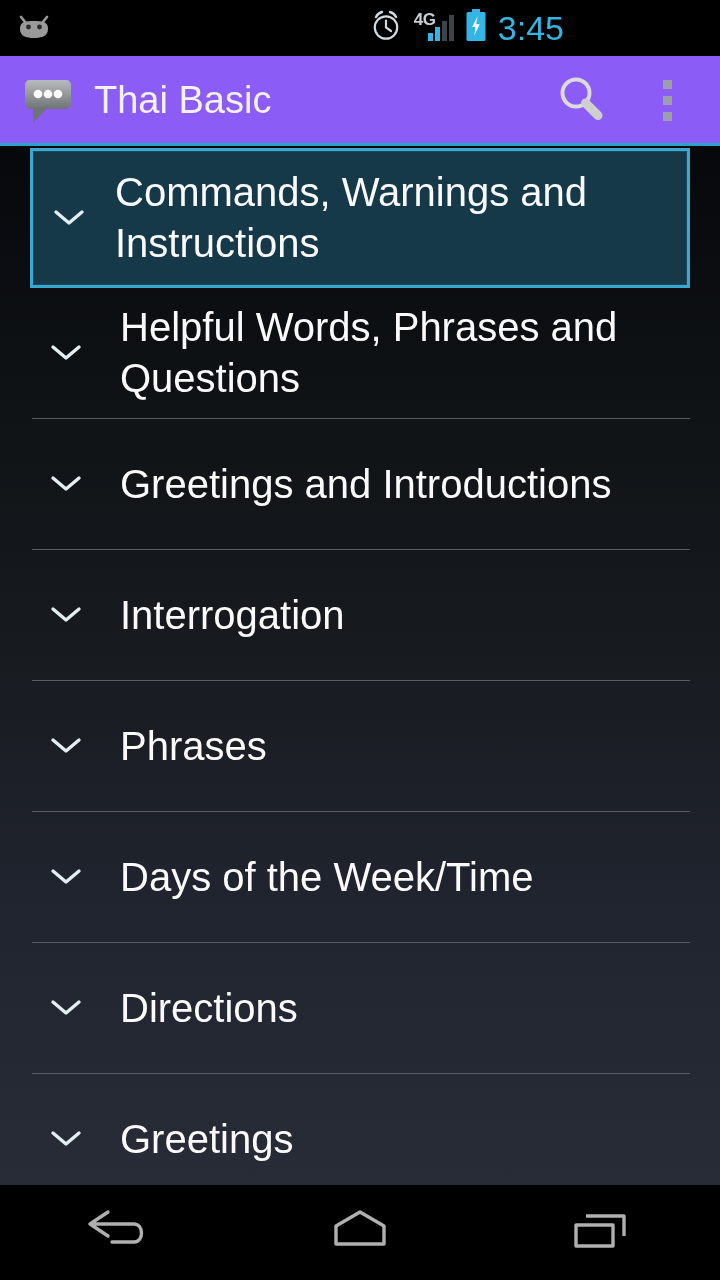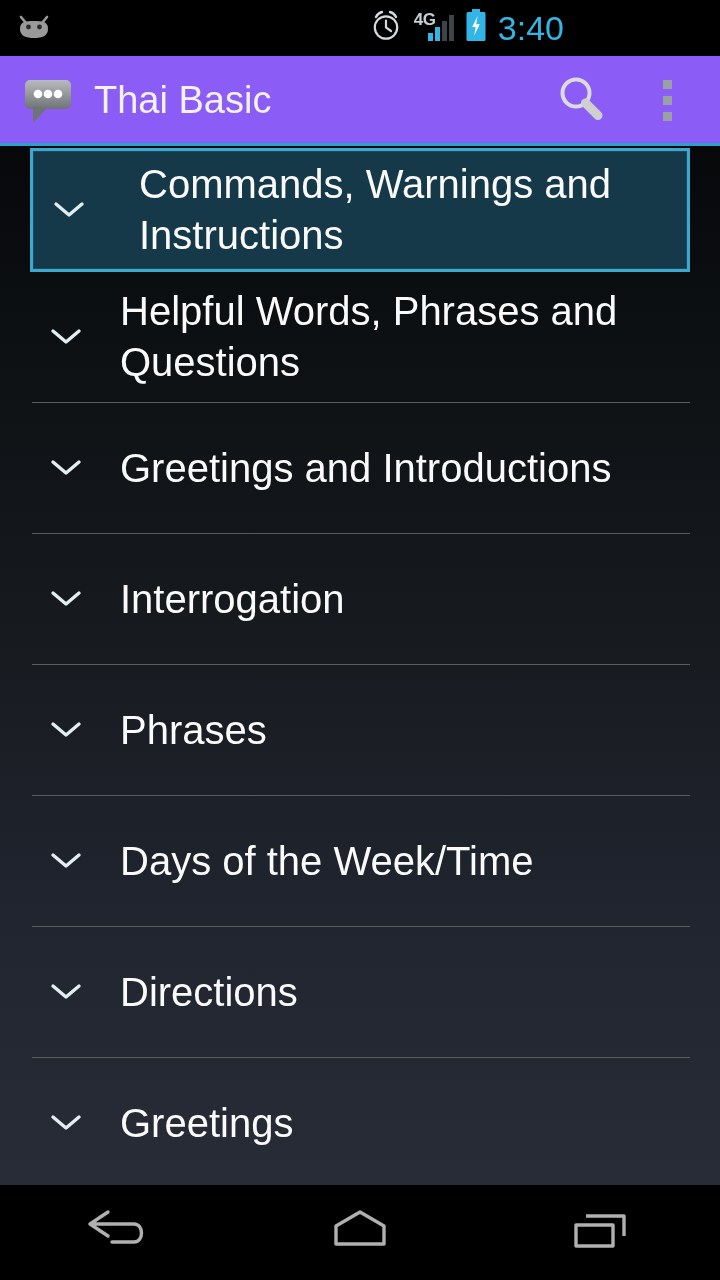--- a/index.html
+++ b/index.html
@@ -175,26 +175,25 @@
     height: 1px;
     background: #585c60;
     margin-left: 32px;
     margin-right: 30px;
   }
 
   
   .row.selected {
     margin: 2px 30px 0 30px;
     padding-left: 16px;
-    height: 124px;
+    height: 140px;
     background: #16394a;
     border: 3px solid #3aa8cf;
     box-sizing: border-box;
     box-shadow: inset 0 0 0 1px #1d4a5f;
-    gap: 24px;
   }
   .row.selected .label { margin-left: 26px; }
 
   
   .nav-bar {
     position: absolute;
     bottom: 0; left: 0;
     width: 720px;
     height: 95px;
     background: #000000;
@@ -244,21 +243,21 @@
           <i class="bar b4"></i>
         </span>
       </span>
       <span class="battery-icon">
         <svg width="22" height="34" viewBox="0 0 22 34">
           <rect x="7" y="0" width="8" height="3" fill="#33b5e5"></rect>
           <rect x="1.5" y="3" width="19" height="29" rx="1.5" fill="#33b5e5"></rect>
           <path d="M12.6 7 L7.2 18 L10.6 18 L9.2 26.5 L14.8 15.2 L11.2 15.2 Z" fill="#ffffff"></path>
         </svg>
       </span>
-      <span class="clock">3:40</span>
+      <span class="clock">3:45</span>
     </div>
   </div>
 
   <div class="action-bar">
     <span class="app-icon">
       <svg width="52" height="52" viewBox="0 0 52 52">
         <defs>
           <linearGradient id="bubbleGrad" x1="0" y1="0" x2="0" y2="1">
             <stop offset="0%" stop-color="#b8bcbe"></stop>
             <stop offset="100%" stop-color="#6e7375"></stop>

